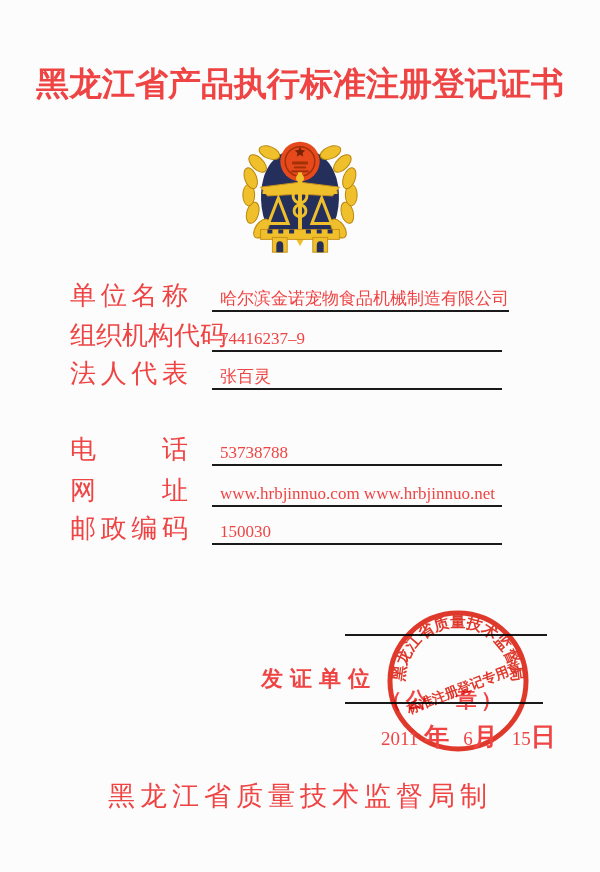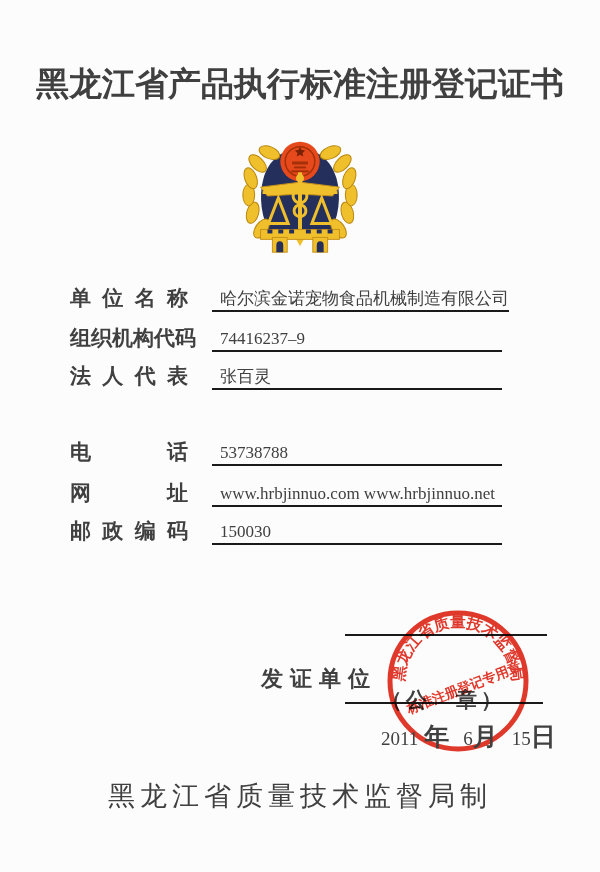--- a/index.html
+++ b/index.html
@@ -1,37 +1,37 @@
 <!DOCTYPE html>
 <html><head>
 <meta charset="utf-8">
 <style>
   html,body{margin:0;padding:0;}
   .page{
     position:relative;
     width:600px;height:872px;
     background:#fcfcfc;
     font-family:"Liberation Serif","DejaVu Serif",serif;
-    color:#404040;
+    color:#ef4444;
     overflow:hidden;
   }
   .title{
     position:absolute;top:62px;left:0;width:100%;
     text-align:center;
     font-size:33px;font-weight:bold;letter-spacing:0px;
     white-space:nowrap;
   }
   .emblem{
     position:absolute;left:231px;top:136px;width:138px;height:120px;
   }
   
   .row{position:absolute;left:70px;width:432px;height:30px;display:flex;align-items:flex-end;}
   .row .lbl{
     width:118px;flex:0 0 118px;
-    font-size:21px;font-weight:bold;line-height:1;
+    font-size:26px;font-weight:normal;line-height:1;
     text-align:justify;text-align-last:justify;
     padding-bottom:3px;white-space:nowrap;
   }
   .row .val{
     flex:1;margin-left:24px;
     border-bottom:2px solid #1a1a1a;
     font-size:17px;line-height:1.25;
     padding:0 0 1px 8px;
     white-space:nowrap;
   }

